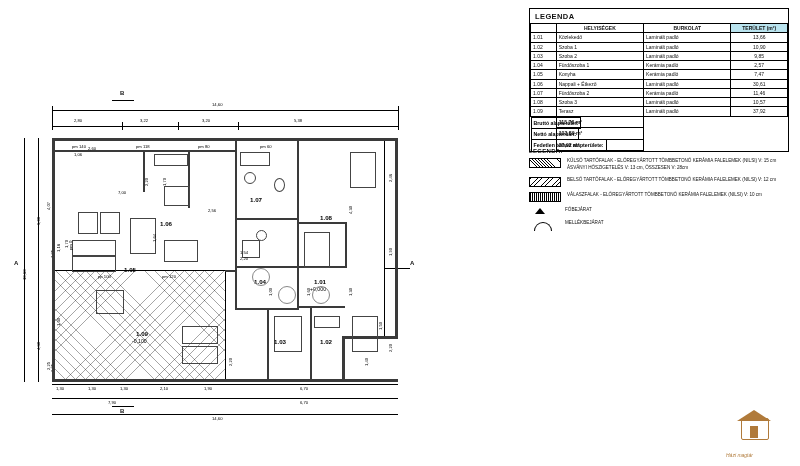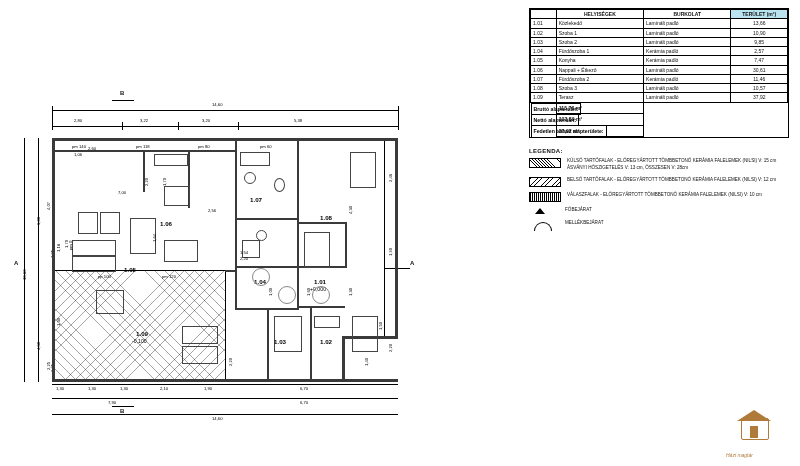--- a/index.html
+++ b/index.html
@@ -57,20 +57,21 @@
   .logo .roof{position:absolute;left:2px;top:0px;width:0;height:0;border-left:17px solid transparent;border-right:17px solid transparent;border-bottom:11px solid #b07a3a;}
   .logo .door{position:absolute;left:15px;top:16px;width:8px;height:12px;background:#b07a3a;}
   .logo-txt{position:absolute;left:726px;top:452px;font-size:5px;color:#b07a3a;font-style:italic;}
 </style>
 </head>
 <body>
 
 <div class="page">
 
   <div class="legend-box">
+    <div class="legend-title">LEGENDA</div>
     <table class="legend">
       <thead>
         <tr>
           <th></th>
           <th>HELYISÉGEK</th>
           <th>BURKOLAT</th>
           <th class="c-area">TERÜLET (m²)</th>
         </tr>
       </thead>
       <tbody>

